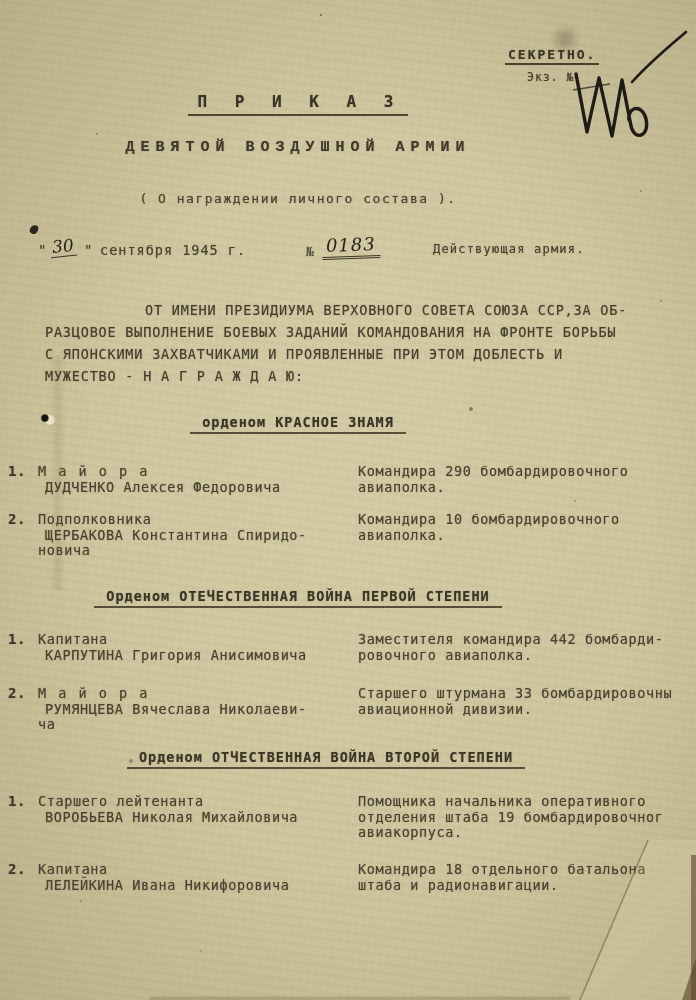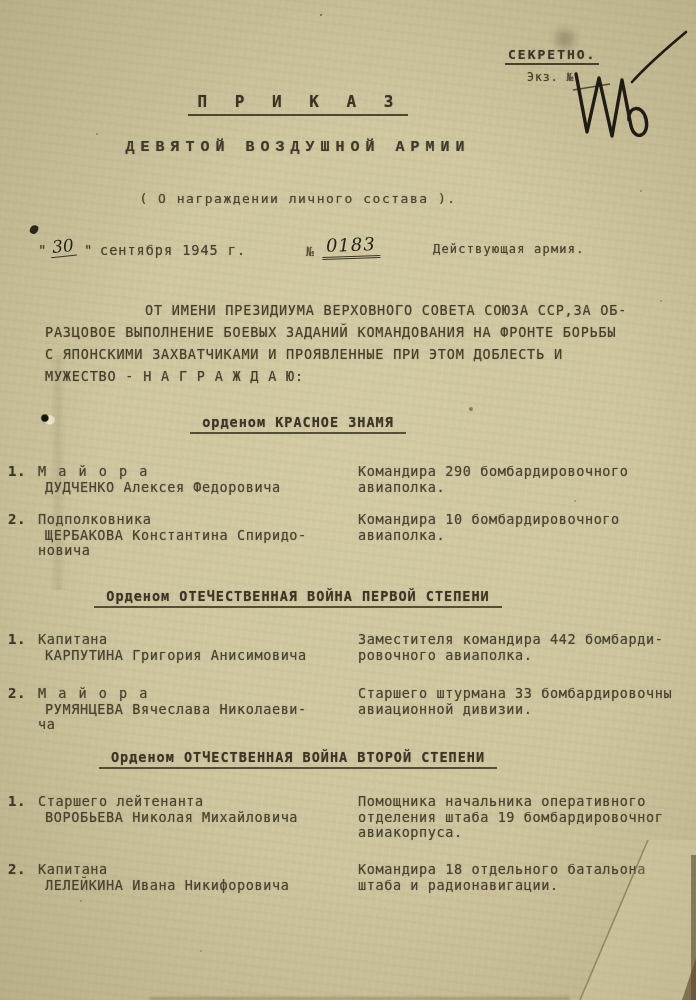--- a/index.html
+++ b/index.html
@@ -156,21 +156,21 @@
       <div class="nline" style="letter-spacing:2px;">М а й о р а</div>
       <div class="nline indent">РУМЯНЦЕВА Вячеслава Николаеви-</div>
       <div class="nline">ча</div>
     </div>
     <div class="position">
       <div class="pline">Старшего штурмана 33 бомбардировочны</div>
       <div class="pline">авиационной дивизии.</div>
     </div>
   </div>
 
-  <div class="line centered hd typed" style="top:749px;">
+  <div class="line centered hd typed" style="top:749px;margin-left:28px;">
     <span class="u">Орденом ОТЧЕСТВЕННАЯ ВОЙНА ВТОРОЙ СТЕПЕНИ</span>
   </div>
 
   <div class="entry typed" style="top:794px;">
     <span class="num">1.</span>
     <div class="names">
       <div class="nline">Старшего лейтенанта</div>
       <div class="nline indent">ВОРОБЬЕВА Николая Михайловича</div>
     </div>
     <div class="position">

